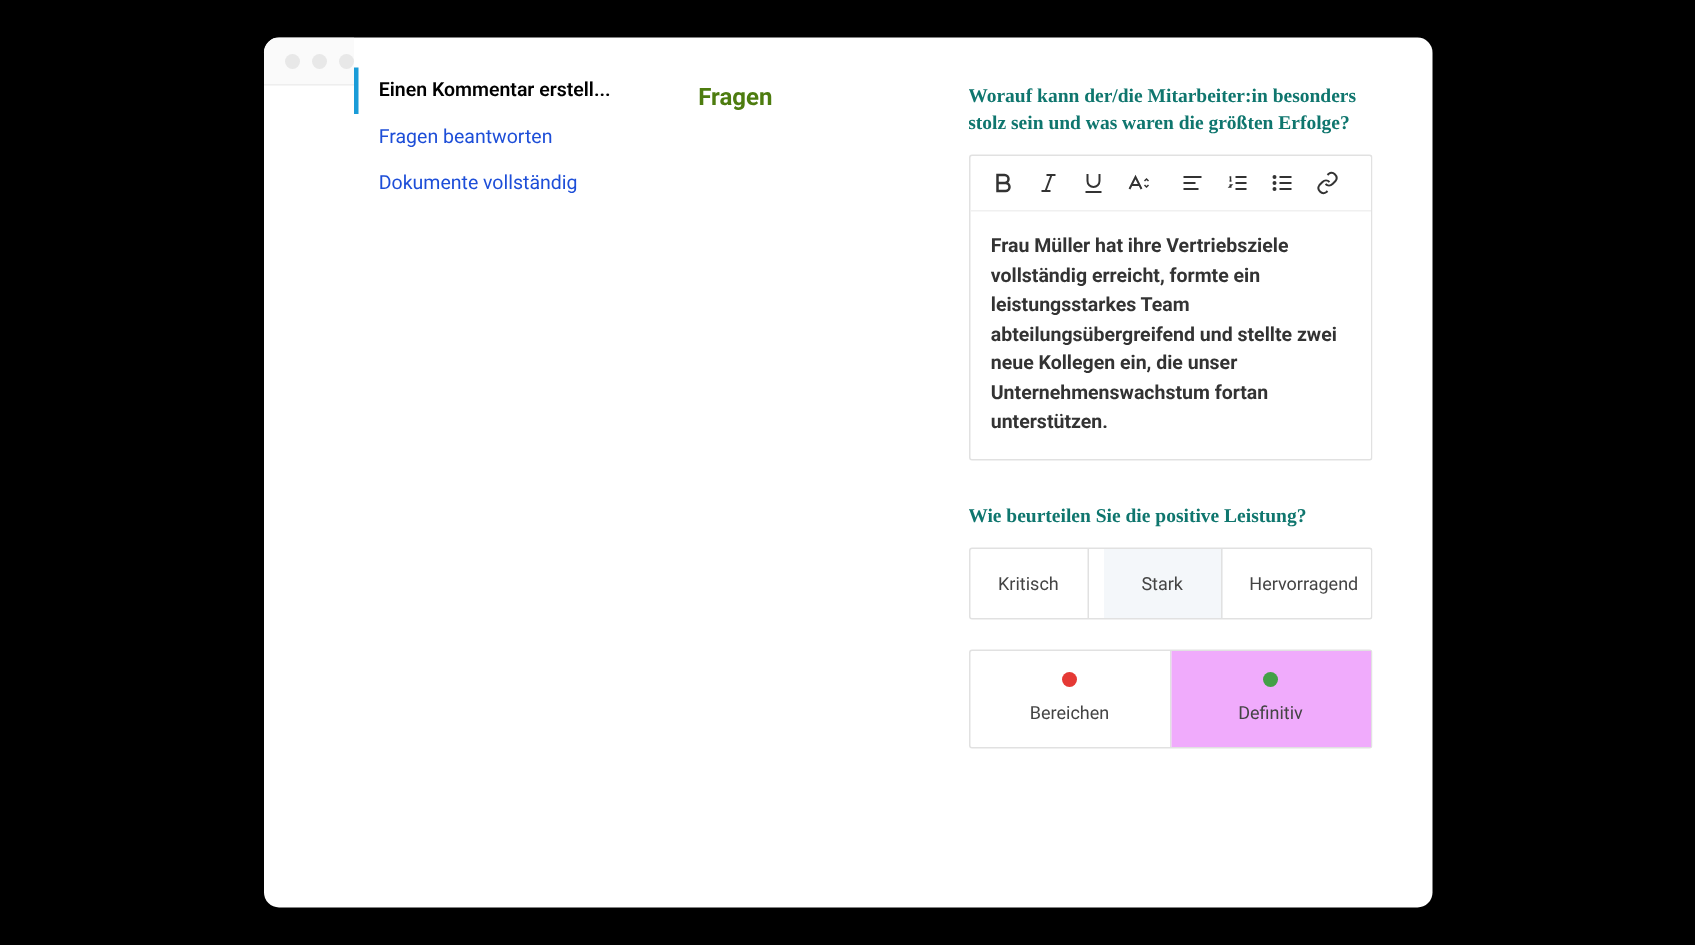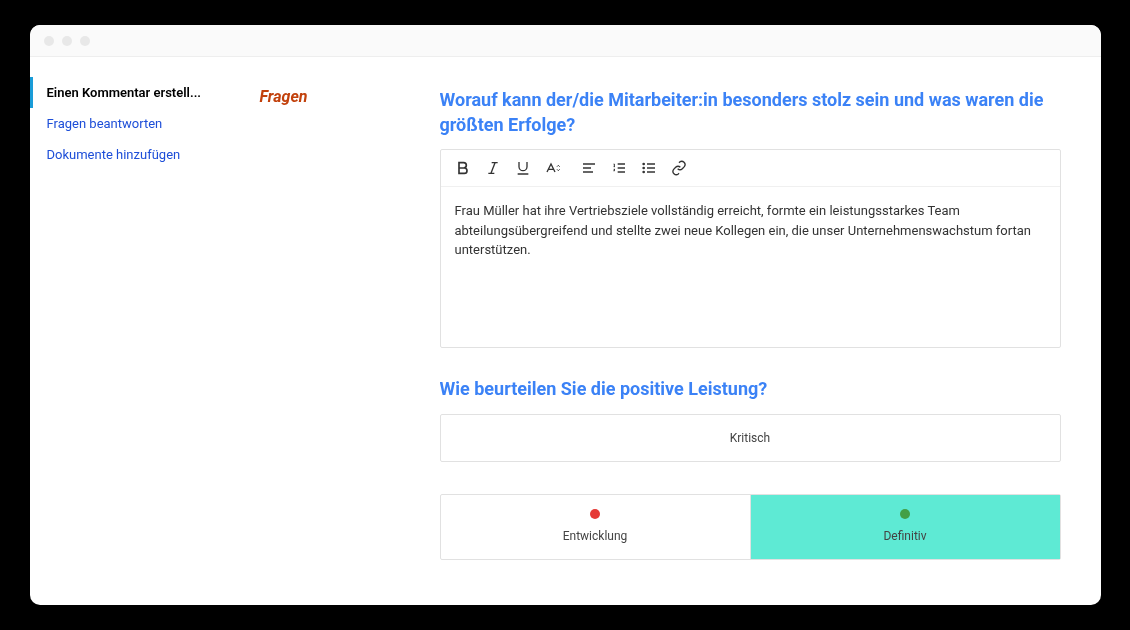--- a/index.html
+++ b/index.html
@@ -10,28 +10,27 @@
     }
     body {
       background: #000;
       width: 1130px;
       height: 630px;
       display: flex;
       align-items: center;
       justify-content: center;
     }
     .window {
-      width: 1071px;
+      width: 779px;
       height: 580px;
       background: #fff;
       border-radius: 10px;
       box-shadow: 0 20px 60px rgba(0,0,0,0.3);
       overflow: hidden;
       display: flex;
-      flex-direction: column;
     }
     .titlebar {
       height: 32px;
       background: #fafafa;
       border-bottom: 1px solid #eee;
       display: flex;
       align-items: center;
       padding-left: 14px;
       gap: 8px;
     }
@@ -72,33 +71,33 @@
       gap: 30px;
       overflow: hidden;
     }
     .main-left {
       width: 150px;
       flex-shrink: 0;
     }
     .section-title {
       font-size: 16px;
       font-weight: 700;
-      color: #c2410c;
-      font-style: italic;
+      color: #4d7c0f;
     }
     .main-right {
       flex: 1;
       overflow-y: auto;
     }
     .question-label {
-      font-size: 18px;
+      font-size: 13px;
       font-weight: 700;
-      color: #3b82f6;
+      color: #0f766e;
       margin-bottom: 12px;
       line-height: 1.4;
+      font-family: Liberation Serif, serif;
     }
     .editor {
       border: 1px solid #e1e1e1;
       border-radius: 2px;
       margin-bottom: 28px;
     }
     .toolbar {
       padding: 10px 14px;
       display: flex;
       gap: 20px;
@@ -122,26 +121,27 @@
     .tb-btn svg {
       width: 16px;
       height: 16px;
     }
     .editor-body {
       padding: 14px;
       font-size: 13px;
       line-height: 1.5;
       color: #333;
       min-height: 160px;
+      font-weight: bold;
     }
     .scale-row {
       display: flex;
       border: 1px solid #e1e1e1;
       border-radius: 2px;
-      margin-bottom: 32px;
+      margin-bottom: 20px;
       gap: 10px;
     }
     .scale-cell {
       flex: 1;
       text-align: center;
       padding: 16px 8px;
       font-size: 12px;
       color: #444;
       cursor: pointer;
       border-right: 1px solid #e1e1e1;
@@ -164,21 +164,21 @@
       padding: 14px 8px 16px;
       font-size: 12px;
       color: #444;
       cursor: pointer;
       border-right: 1px solid #e1e1e1;
     }
     .dot-cell:last-child {
       border-right: none;
     }
     .dot-cell.selected {
-      background: #5eead4;
+      background: #f0abfc;
     }
     .color-dot {
       width: 10px;
       height: 10px;
       border-radius: 50%;
       margin: 0 auto 10px;
     }
   </style>
 </head>
 <body>
@@ -186,21 +186,21 @@
 <div class="window">
   <div class="titlebar">
     <div class="dot"></div>
     <div class="dot"></div>
     <div class="dot"></div>
   </div>
   <div class="content">
     <div class="sidebar">
       <div class="side-item active">Einen Kommentar erstell...</div>
       <div class="side-item">Fragen beantworten</div>
-      <div class="side-item">Dokumente hinzufügen</div>
+      <div class="side-item">Dokumente vollständig</div>
     </div>
     <div class="main">
       <div class="main-left">
         <div class="section-title">Fragen</div>
       </div>
       <div class="main-right">
 
         <div class="question-label">Worauf kann der/die Mitarbeiter:in besonders stolz sein und was waren die größten Erfolge?</div>
         <div class="editor">
           <div class="toolbar">
@@ -263,26 +263,28 @@
                   </svg>
               </span>
             </div>
           </div>
           <div class="editor-body">Frau Müller hat ihre Vertriebsziele vollständig erreicht, formte ein leistungsstarkes Team abteilungsübergreifend und stellte zwei neue Kollegen ein, die unser Unternehmenswachstum fortan unterstützen.</div>
         </div>
 
         <div class="question-label">Wie beurteilen Sie die positive Leistung?</div>
         <div class="scale-row">
           <div class="scale-cell">Kritisch</div>
+          <div class="scale-cell selected">Stark</div>
+          <div class="scale-cell">Hervorragend</div>
         </div>
 
         <div class="dot-row">
           <div class="dot-cell">
             <div class="color-dot" style="background:#e53935"></div>
-            <span>Entwicklung</span>
+            <span>Bereichen</span>
           </div>
           <div class="dot-cell selected">
             <div class="color-dot" style="background:#43a047"></div>
             <span>Definitiv</span>
           </div>
         </div>
 
       </div>
     </div>
   </div>

